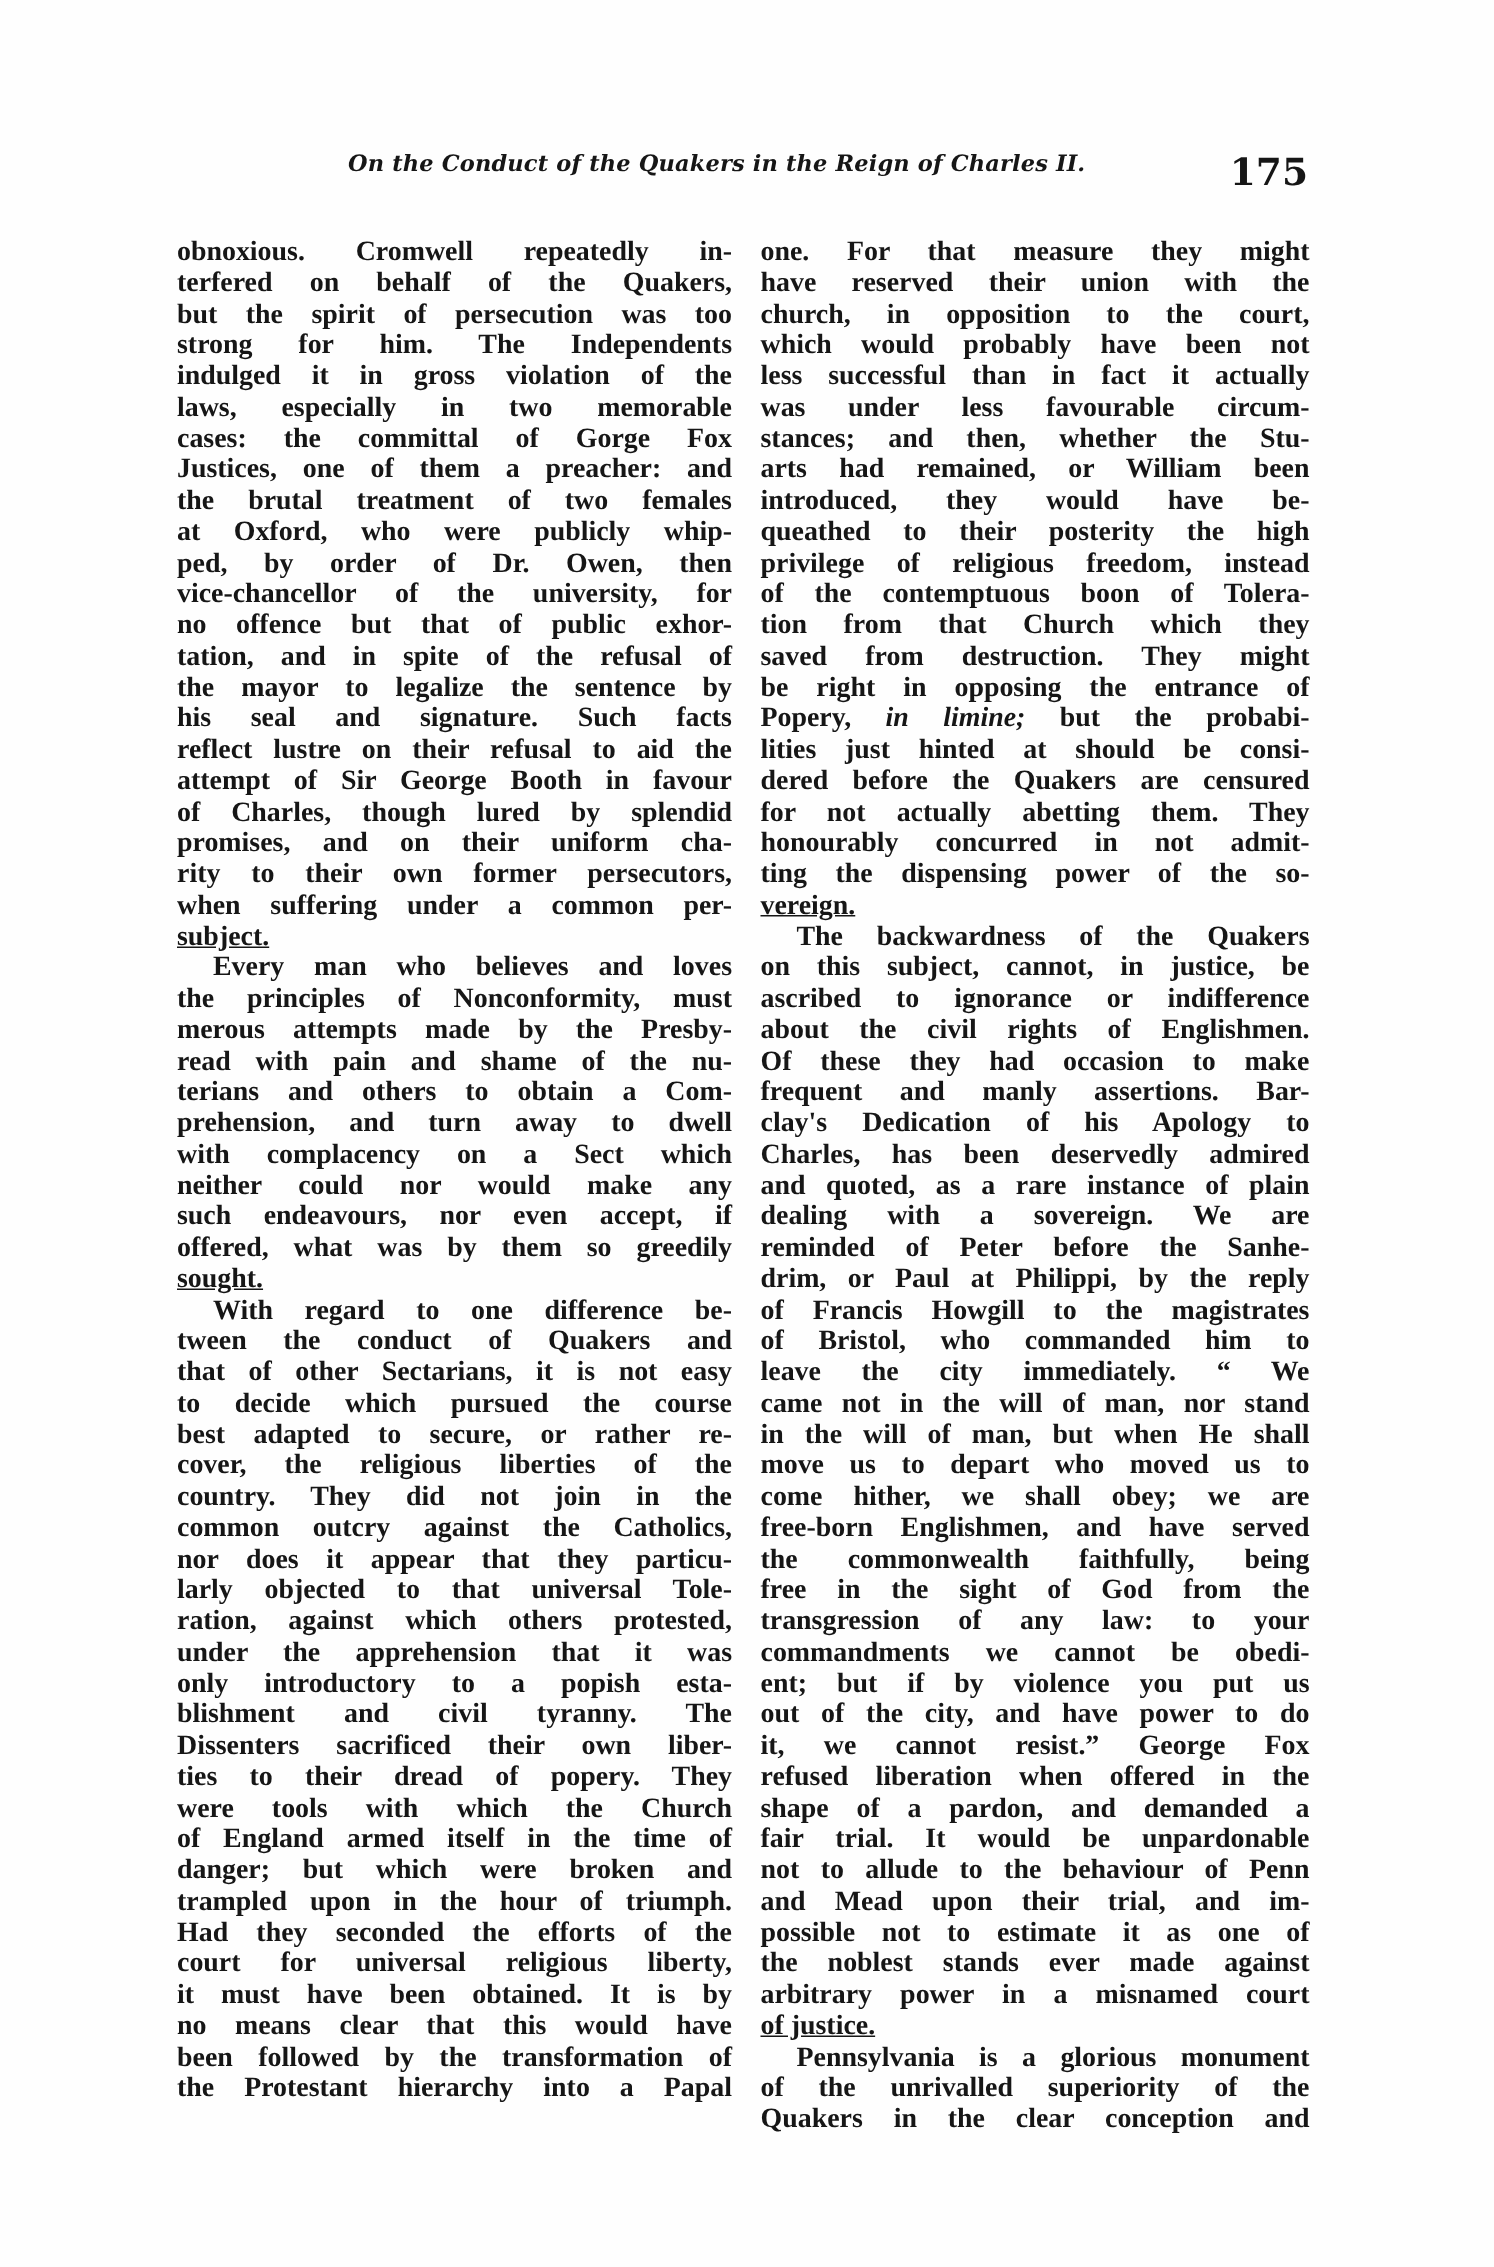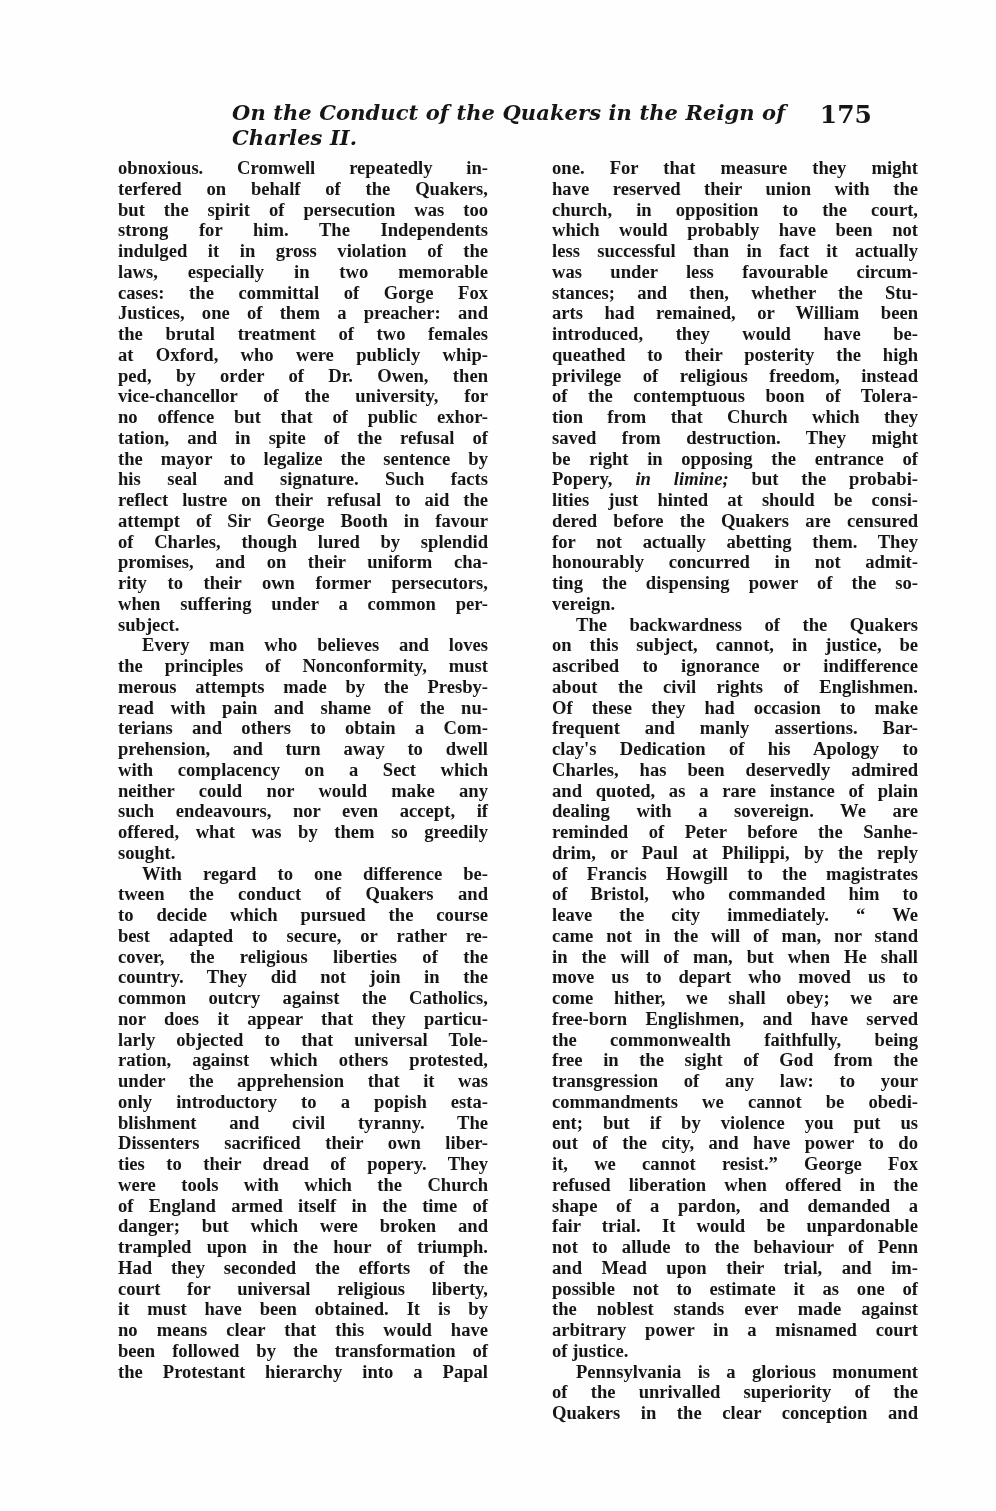--- a/index.html
+++ b/index.html
@@ -1,25 +1,25 @@
 <!DOCTYPE html>
 <html><head>
 <meta charset="utf-8">
 <style>
   html, body { margin: 0; padding: 0; background: #ffffff; }
   body { width: 996px; height: 1511px; position: relative; overflow: hidden; }
   .page { position: absolute; left: 0; top: 0; width: 996px; height: 1511px; background: #fefefe; color: #161616; }
   .running-head { position: absolute; top: 100px; left: 232px; width: 640px; height: 30px; font-family: "DejaVu Serif", serif; }
-  .running-title { position: absolute; left: 0; top: 0; font-style: italic; font-weight: bold; font-size: 21px; letter-spacing: 0.1px; }
+  .running-title { position: absolute; left: 0; top: 0; font-style: italic; font-weight: bold; font-size: 15px; letter-spacing: 0.1px; }
   .page-number { position: absolute; right: 0; top: 0; font-weight: bold; font-size: 25px; }
   .col { position: absolute; top: 158px; width: 370px; font-family: "Liberation Serif", serif; font-size: 18.6px; line-height: 20.75px; font-weight: bold; }
   .col-left { left: 118px; }
-  .col-right { left: 507px; width: 366px; margin-left: 45px; }
+  .col-right { left: 507px; width: 366px; }
   .line { display: block; white-space: nowrap; text-align: justify; text-align-last: justify; height: 20.75px; overflow: visible; }
-  .line.last { text-align-last: left; }
+  .line.last { text-align-last: left; text-decoration: underline; }
   .line.indent { padding-left: 24px; }
   em { font-style: italic; }
 </style>
 </head>
 <body>
 
 <div class="page">
   <div class="running-head">
     <span class="running-title">On the Conduct of the Quakers in the Reign of Charles II.</span>
     <span class="page-number">175</span>
@@ -60,20 +60,21 @@
         <span class="line">prehension, and turn away to dwell</span>
         <span class="line">with complacency on a Sect which</span>
         <span class="line">neither could nor would make any</span>
         <span class="line">such endeavours, nor even accept, if</span>
         <span class="line">offered, what was by them so greedily</span>
         <span class="line last">sought.</span>
       </div>
       <div>
         <span class="line indent">With regard to one difference be-</span>
         <span class="line">tween the conduct of Quakers and</span>
+        <span class="line">that of other Sectarians, it is not easy</span>
         <span class="line">to decide which pursued the course</span>
         <span class="line">best adapted to secure, or rather re-</span>
         <span class="line">cover, the religious liberties of the</span>
         <span class="line">country.  They did not join in the</span>
         <span class="line">common outcry against the Catholics,</span>
         <span class="line">nor does it appear that they particu-</span>
         <span class="line">larly objected to that universal Tole-</span>
         <span class="line">ration, against which others protested,</span>
         <span class="line">under the apprehension that it was</span>
         <span class="line">only introductory to a popish esta-</span>

